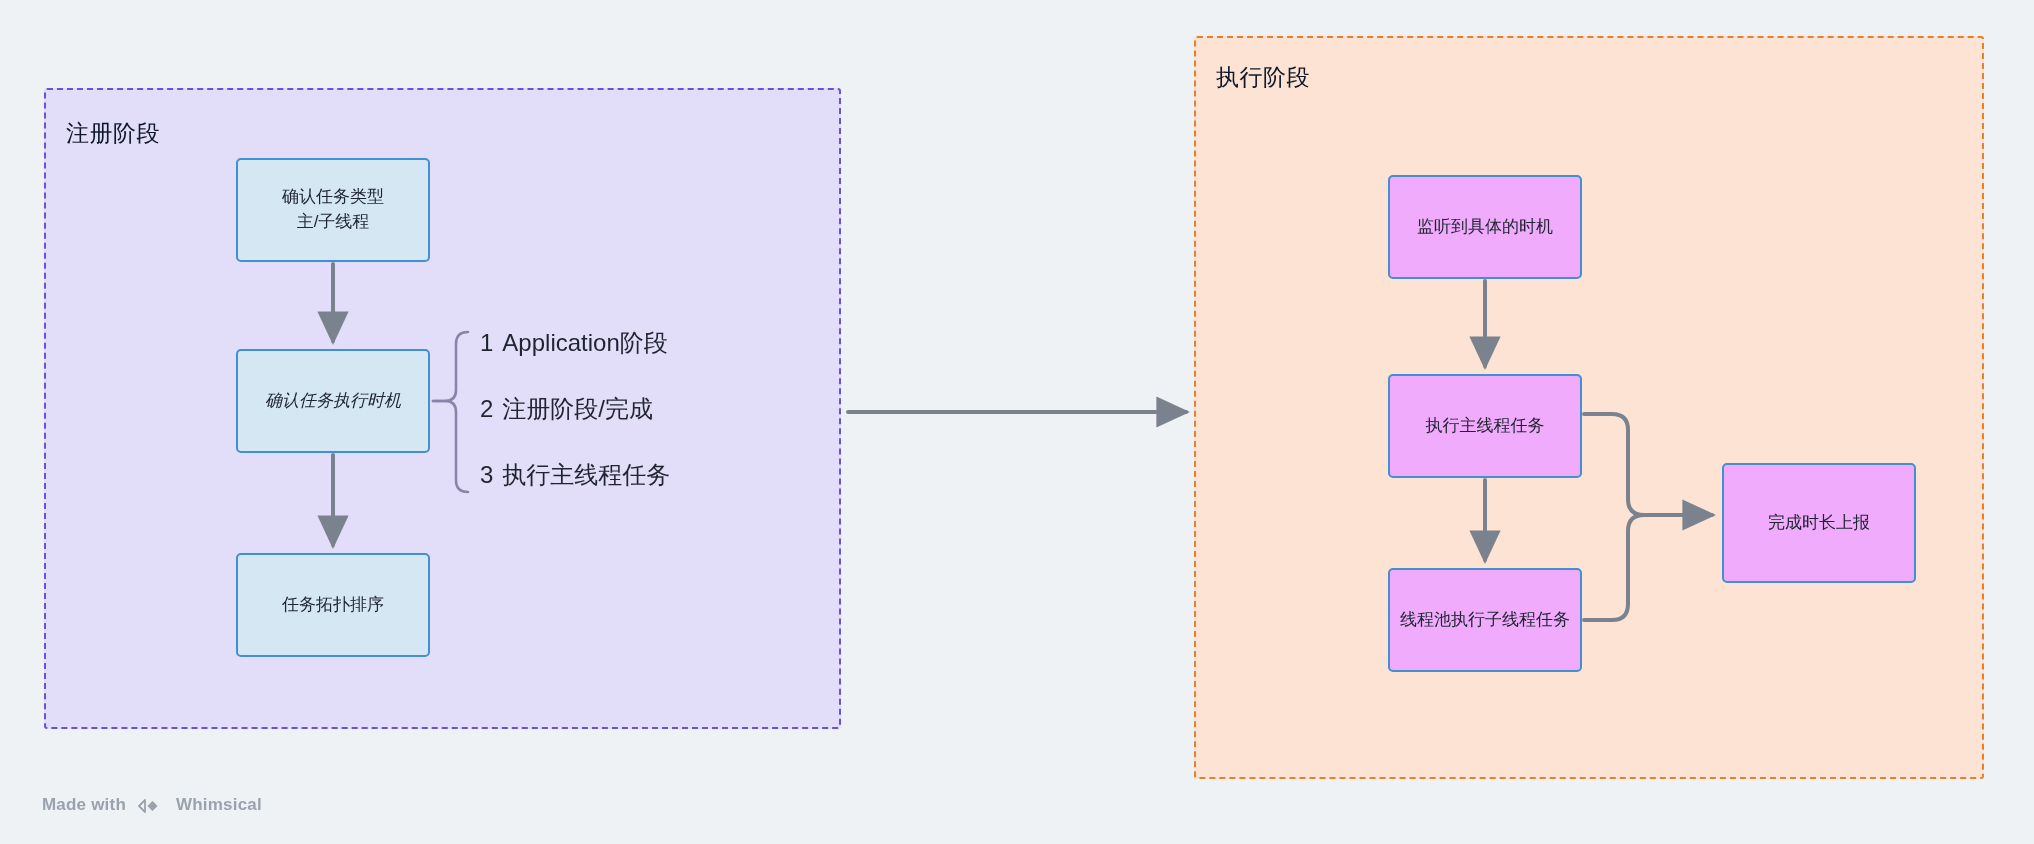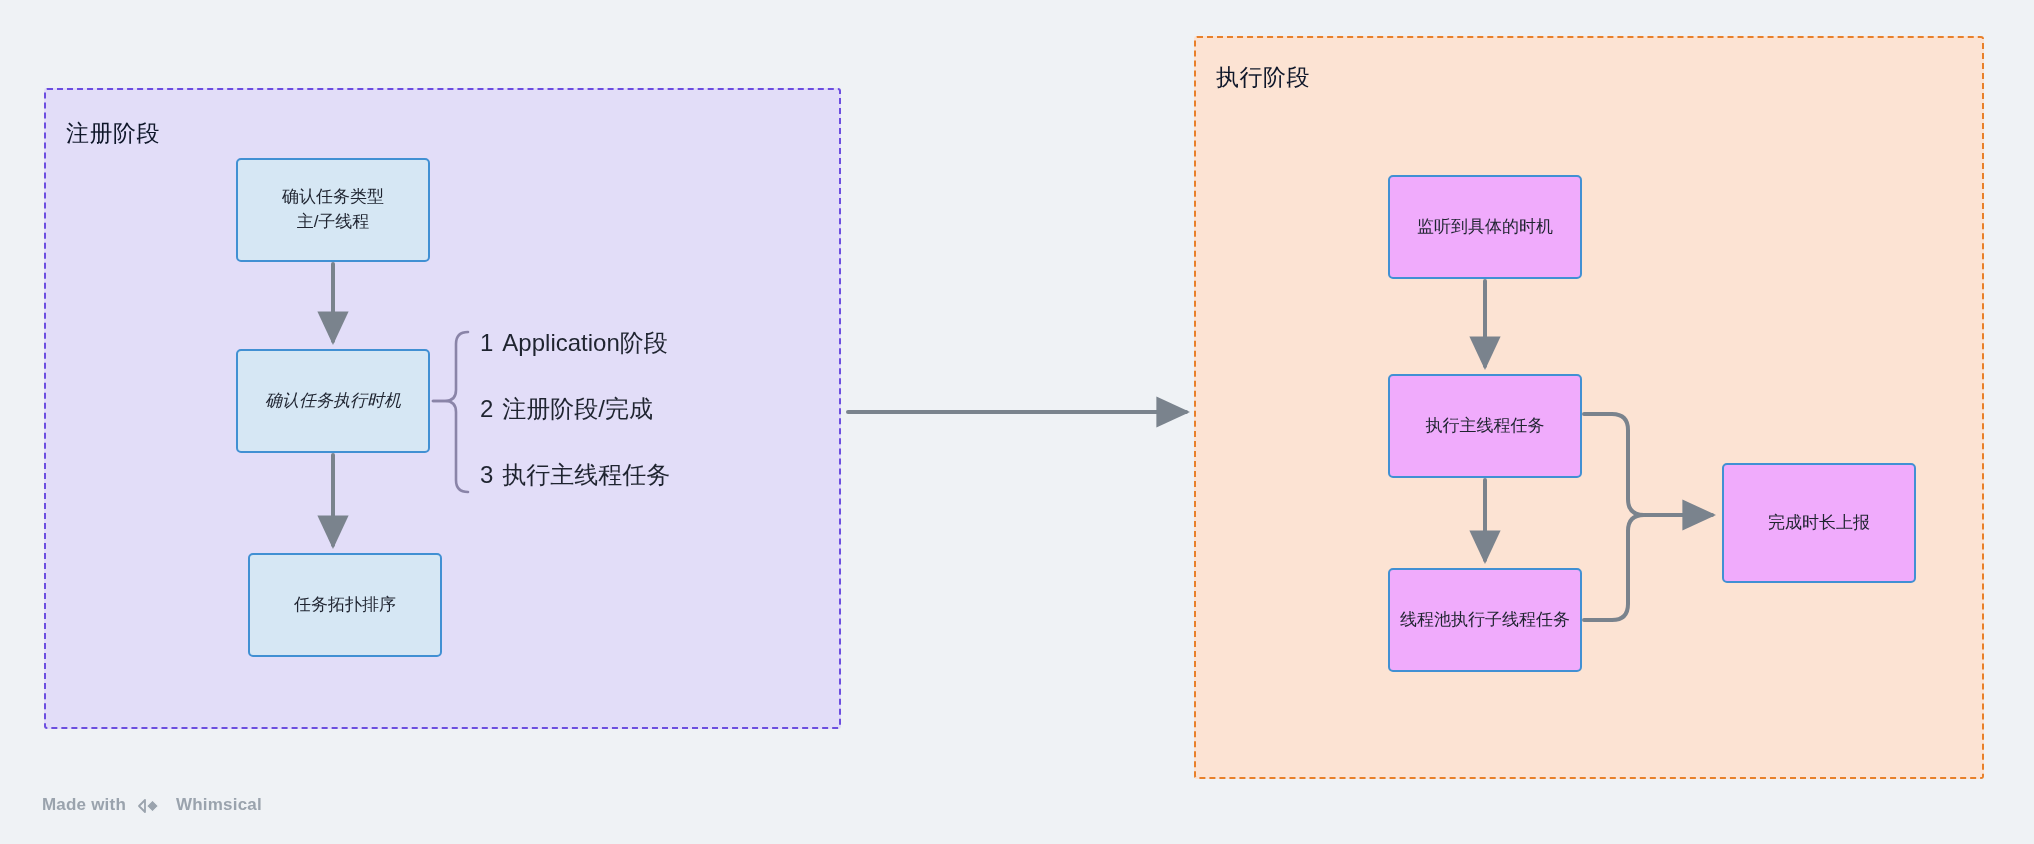--- a/index.html
+++ b/index.html
@@ -78,21 +78,21 @@
     color: #1f2430;
     padding: 12px 10px;
   }
   .node.n-light { background: #d6e7f4; }
   .node.n-blue  { background: #f0abfc; }
   .node .nlabel { white-space: pre-line; }
 
   
   #node-task-type     { left: 236px; top: 158px; width: 194px; height: 104px; }
   #node-task-timing   { left: 236px; top: 349px; width: 194px; height: 104px; font-style: italic; }
-  #node-topo-sort     { left: 248px; top: 553px; width: 194px; height: 104px; }
+  #node-topo-sort     { left: 236px; top: 553px; width: 194px; height: 104px; }
 
   
   #node-listen-timing { left: 1388px; top: 175px; width: 194px; height: 104px; }
   #node-main-thread   { left: 1388px; top: 374px; width: 194px; height: 104px; }
   #node-pool-thread   { left: 1388px; top: 568px; width: 194px; height: 104px; }
   #node-report        { left: 1722px; top: 463px; width: 194px; height: 120px; }
 
   
   #bracket-list {
     position: absolute;

